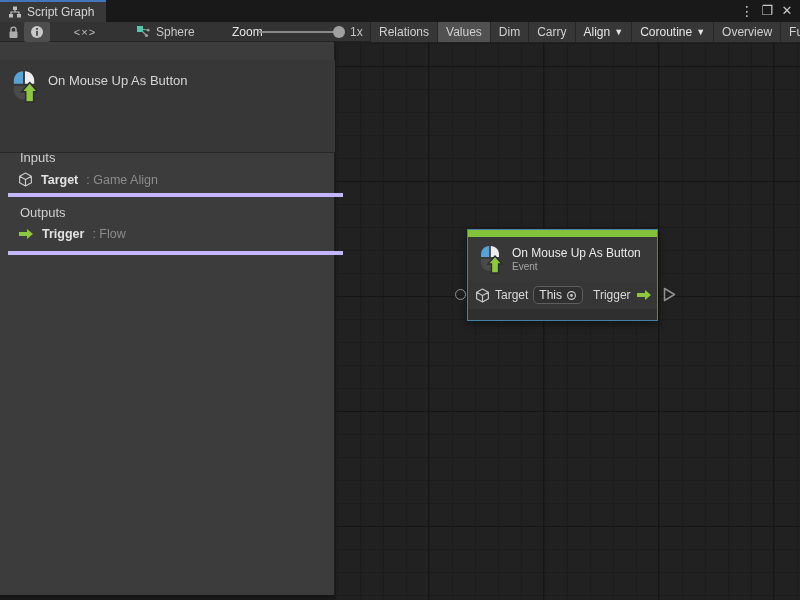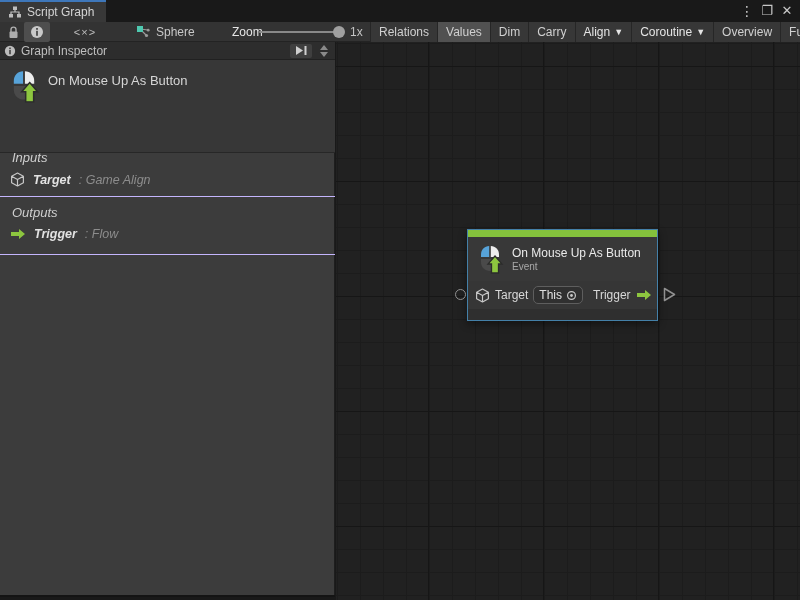--- a/index.html
+++ b/index.html
@@ -62,21 +62,21 @@
                 border-bottom:1px solid #272727; }
   .sect-title .bigicon { position:absolute; left:8px; top:9px; }
   .sect-title .name { position:absolute; left:48px; top:13px; color:#D6D6D6; font-size:13px; }
 
   .row-coroutine { position:absolute; left:0; top:69px; width:335px; height:31px;
                    border-bottom:1px solid #272727; }
   .row-coroutine .lbl { position:absolute; left:12px; top:8px; color:#C8C8C8; font-size:13px; }
   .checkbox { position:absolute; left:130px; top:8px; width:14px; height:14px; background:#2B2B2B;
               border:1px solid #191919; border-radius:2px; }
 
-  .sect { position:absolute; left:0; width:335px; border-bottom:1px solid #c4b5fd;font-style:italic; }
+  .sect { position:absolute; left:8px; width:335px; border-bottom:4px solid #c4b5fd; }
   .sect-inputs { top:100px; height:55px; }
   .sect-outputs { top:155px; height:58px; }
   .sect h3 { position:absolute; left:12px; top:8px; color:#CFCFCF; font-size:13px; font-weight:normal; }
   .port-def { position:absolute; left:10px; top:30px; display:flex; align-items:center; gap:8px;
               font-size:12.5px; }
   .port-def b { color:#E2E2E2; }
   .port-def .ptype { color:#8C8C8C; }
 
   
   .canvas { position:absolute; left:336px; top:42px; width:464px; height:558px; background:#212121;
@@ -249,43 +249,20 @@
     </div>
     <div class="port-circle"></div>
     <span class="port-tri icon">
       <svg width="13" height="15" viewBox="0 0 13 15">
         <polygon points="1.5,1.5 11.5,7.5 1.5,13.5" stroke="#909090" stroke-width="1.5" fill="none" stroke-linejoin="round"></polygon>
       </svg>
     </span>
   </div>
 
   <div class="panel">
-    <div class="panel-header">
-      <span class="icon">
-        <svg width="12" height="12" viewBox="0 0 14 14">
-          <circle cx="7" cy="7" r="6" fill="#BDBDBD"></circle>
-          <rect x="6.2" y="5.8" width="1.6" height="5" fill="#2D2D2D"></rect>
-          <rect x="6.2" y="3" width="1.6" height="1.8" fill="#2D2D2D"></rect>
-        </svg>
-      </span>
-      <span>Graph Inspector</span>
-      <span class="ph-spacer"></span>
-      <span class="dock-btn">
-        <span class="icon">
-          <svg width="13" height="11" viewBox="0 0 13 11">
-            <polygon points="1,1 8,5.5 1,10" fill="#CFCFCF"></polygon>
-            <rect x="9.5" y="1" width="2" height="9" fill="#CFCFCF"></rect>
-          </svg>
-        </span>
-      </span>
-      <span class="spinner">
-        <span class="tri-up"></span>
-        <span class="tri-down"></span>
-      </span>
-    </div>
 
     <div class="sect-title">
       <span class="bigicon icon">
         <svg width="32" height="34" viewBox="0 0 28 30">
           <path d="M13.2 2 C8.5 2 5 5.6 5 10.5 V13 h8.2 Z" fill="#57A3D9"></path>
           <path d="M14.8 2 C19.5 2 23 5.6 23 10.5 V13 h-8.2 Z" fill="#EDEDED"></path>
           <path d="M5 15 h18 v3 c0 5.5 -4 9 -9 9 s-9 -3.5 -9 -9 Z" fill="#4A4A4A"></path>
           <polygon points="19,12 26,20 22.5,20 22.5,29 15.5,29 15.5,20 12,20" fill="#8DC63F" stroke="#2B2B2B" stroke-width="1.3"></polygon>
         </svg>
       </span>

